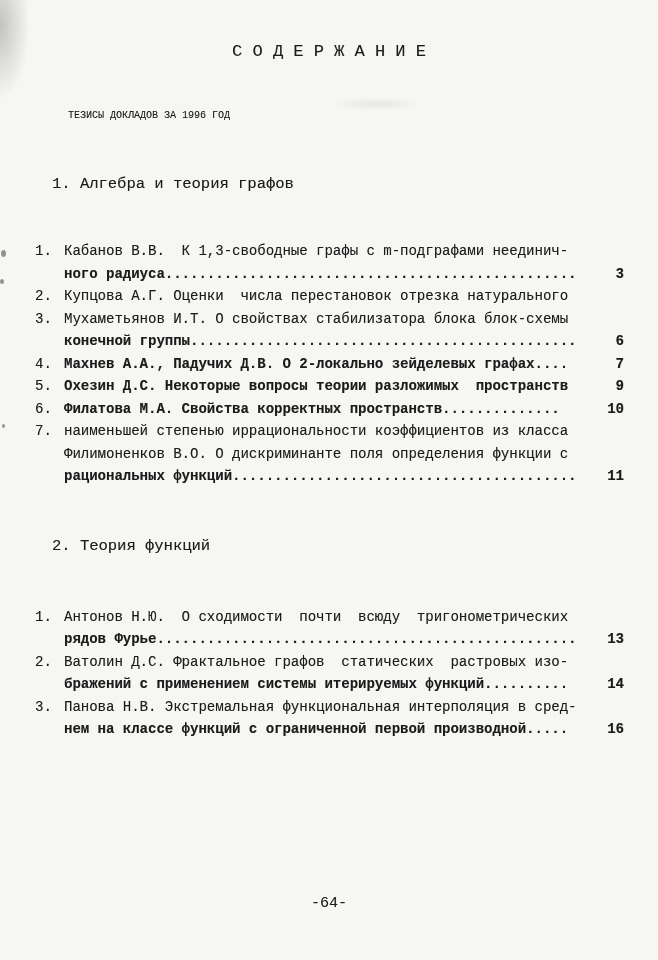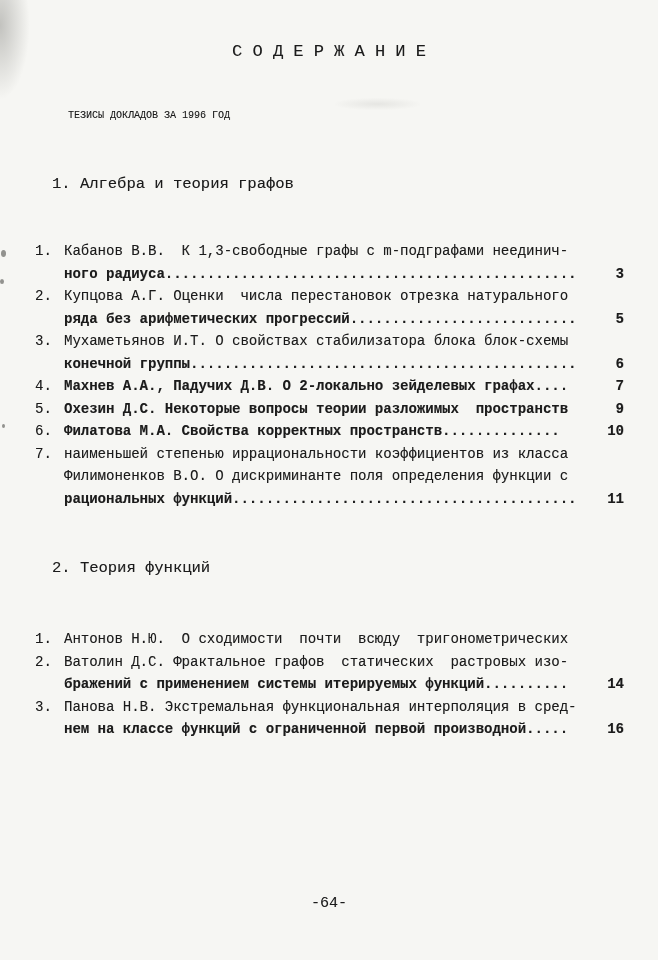--- a/index.html
+++ b/index.html
@@ -95,24 +95,20 @@
           <span class="tail">ного радиуса.................................................</span>
           <span class="pg">3</span>
         </div>
       </div>
     </div>
 
     <div class="item">
       <span class="num">2.</span>
       <div class="body">
         <div class="ln">Купцова А.Г. Оценки  числа перестановок отрезка натурального</div>
-        <div class="ln last">
-          <span class="tail">ряда без арифметических прогрессий...........................</span>
-          <span class="pg">5</span>
-        </div>
       </div>
     </div>
 
     <div class="item">
       <span class="num">3.</span>
       <div class="body">
         <div class="ln">Мухаметьянов И.Т. О свойствах стабилизатора блока блок-схемы</div>
         <div class="ln last">
           <span class="tail">конечной группы..............................................</span>
           <span class="pg">6</span>
@@ -165,20 +161,24 @@
   </div>
 
   <div class="sec-heading h2">2. Теория функций</div>
 
   <div class="list">
 
     <div class="item">
       <span class="num">1.</span>
       <div class="body">
         <div class="ln">Антонов Н.Ю.  О сходимости  почти  всюду  тригонометрических</div>
+        <div class="ln last">
+          <span class="tail">рядов Фурье..................................................</span>
+          <span class="pg">13</span>
+        </div>
       </div>
     </div>
 
     <div class="item">
       <span class="num">2.</span>
       <div class="body">
         <div class="ln">Ватолин Д.С. Фрактальное графов  статических  растровых изо-</div>
         <div class="ln last">
           <span class="tail">бражений с применением системы итерируемых функций..........</span>
           <span class="pg">14</span>

